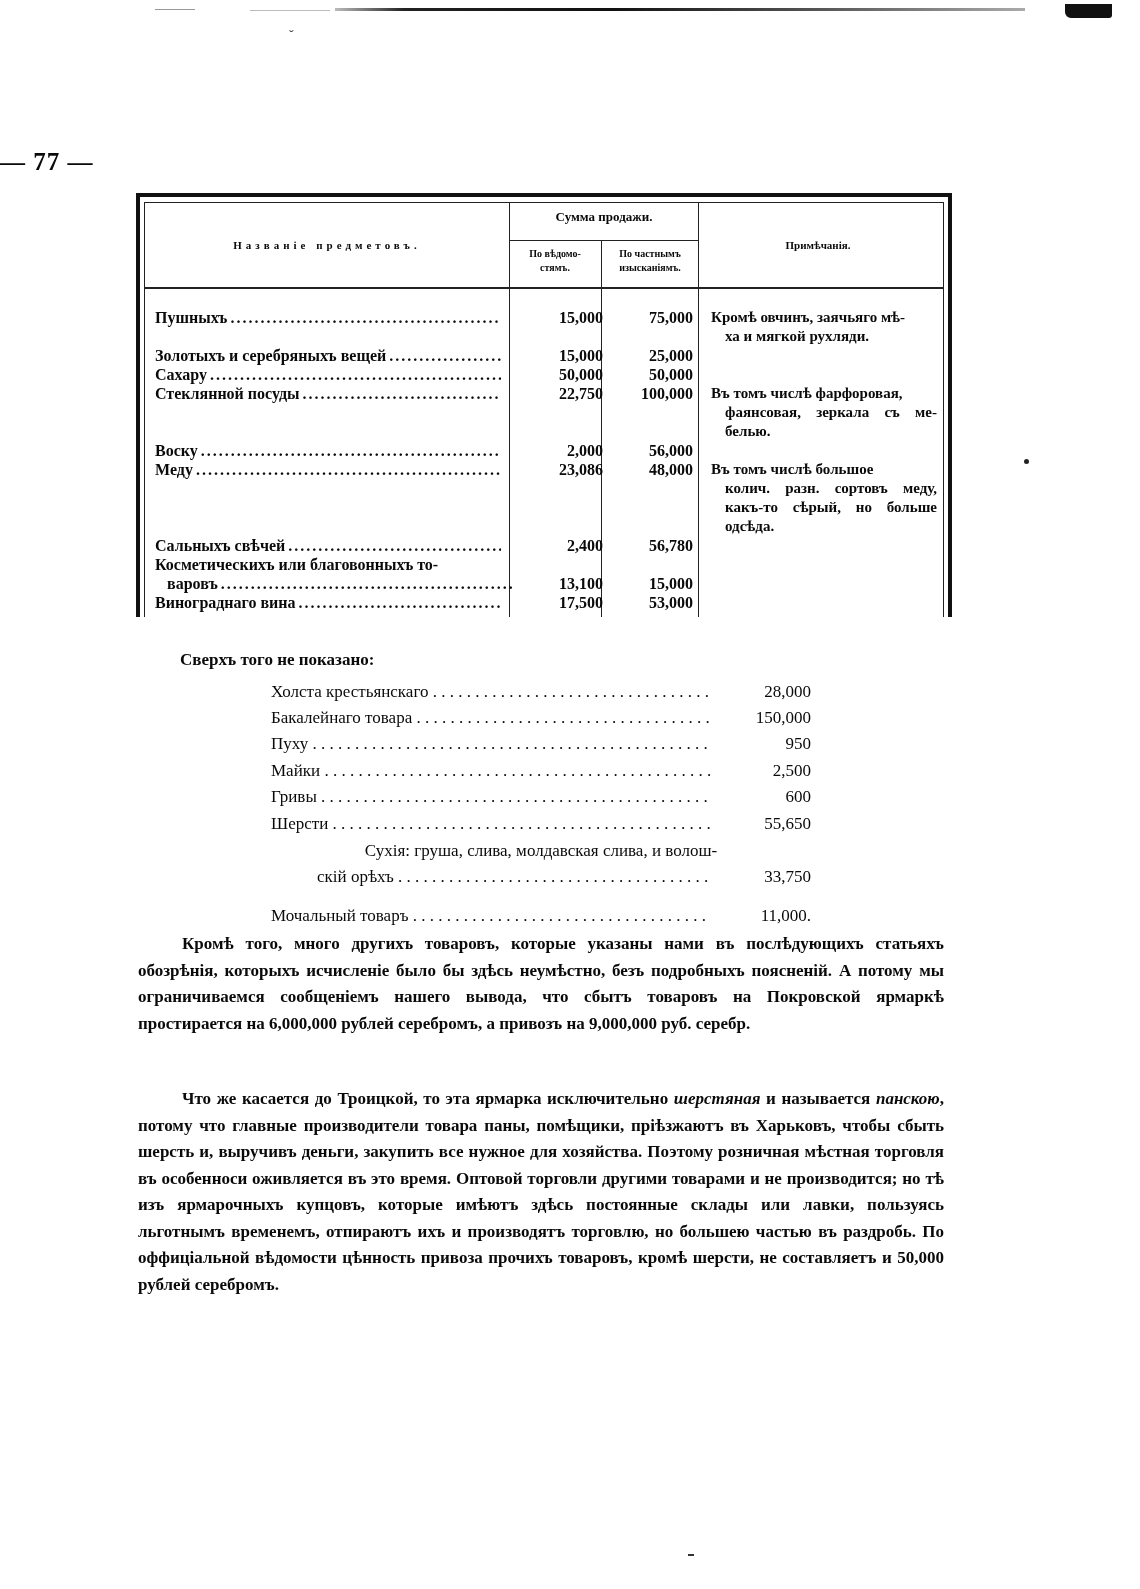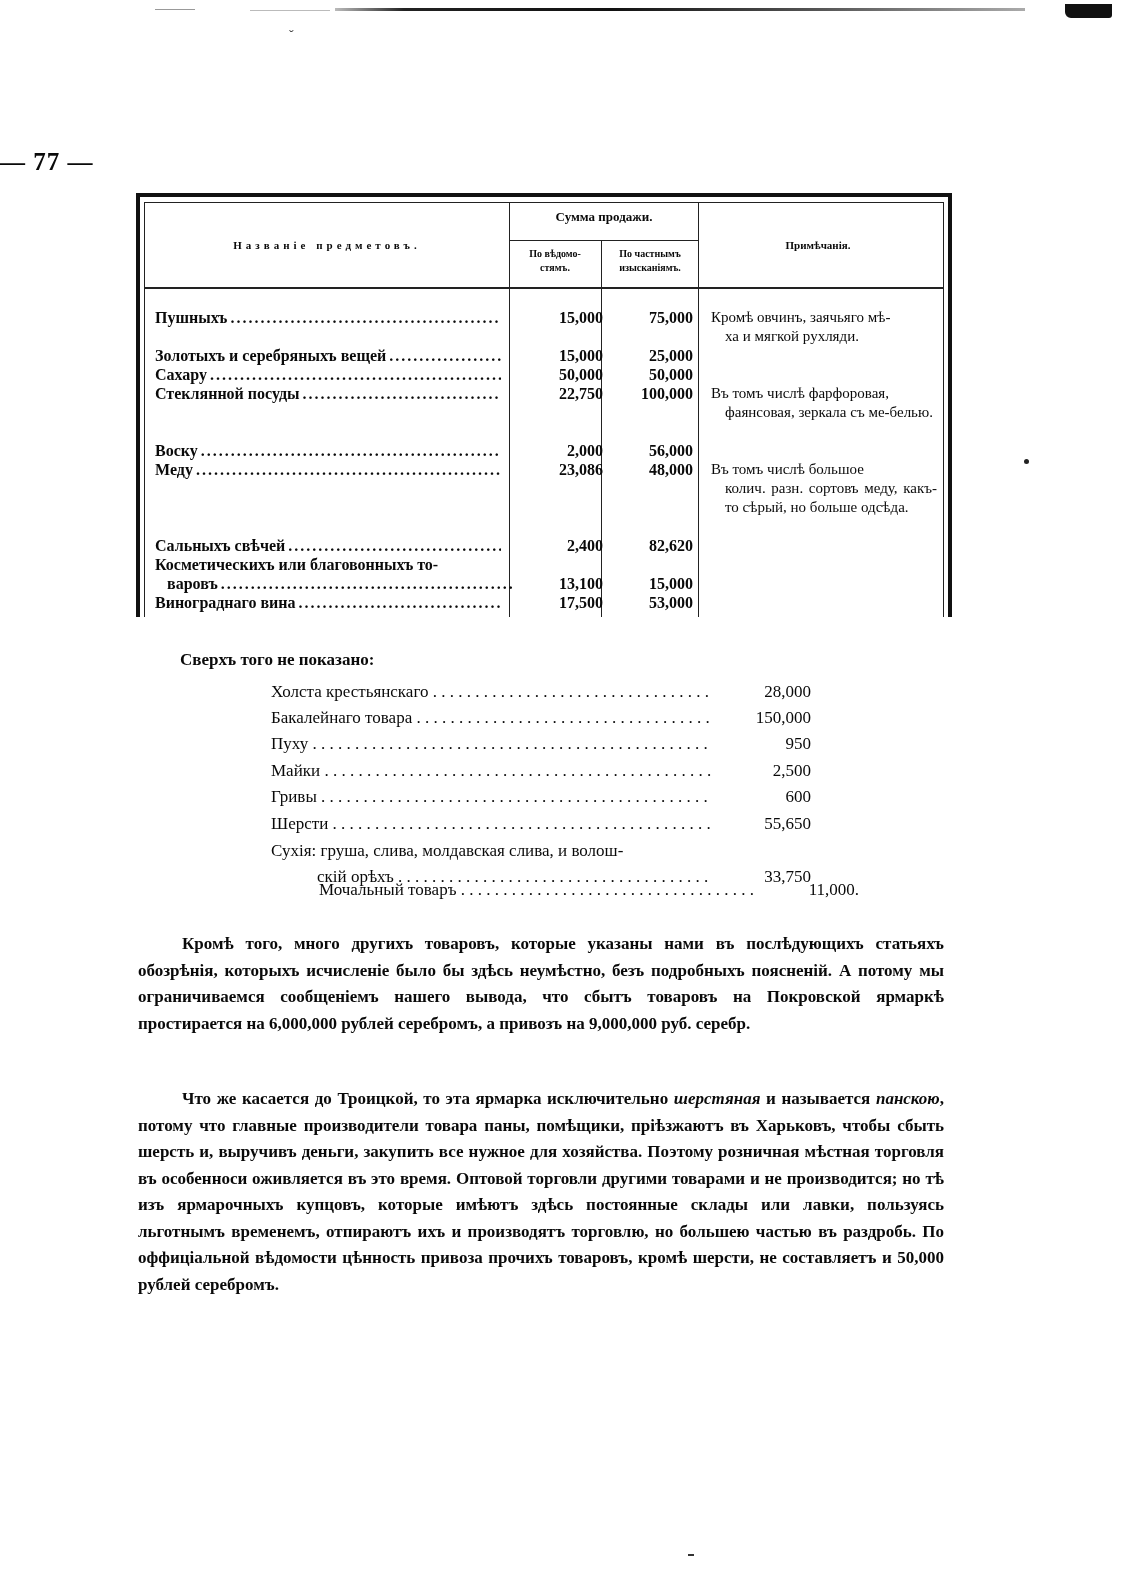--- a/index.html
+++ b/index.html
@@ -66,21 +66,21 @@
     content: " . . . . . . . . . . . . . . . . . . . . . . . . . . . . . . . . . . . . . . . . . . . . . . . . . . . .";
     letter-spacing: -1px;
   }
   .row .item.nodots::after { content: ""; }
   .row .v1 { position: absolute; left: 360px; width: 88px; text-align: right; }
   .row .v2 { position: absolute; left: 452px; width: 86px; text-align: right; }
   .row .indent { padding-left: 12px; }
 
   .note {
     position: absolute; left: 566px; width: 226px;
-    font-size: 15px; font-weight: normal; line-height: 19px; text-align: justify;
+    font-size: 15px; font-weight: bold; line-height: 19px; text-align: justify;
   }
   .note .ind { padding-left: 14px; display: block; }
 
   
   .extra-heading {
     position: absolute; top: 650px; left: 180px; font-size: 17px; font-weight: bold;
   }
   .extra-row {
     position: absolute; left: 271px; width: 540px; height: 26px;
     font-size: 17px; font-weight: normal; line-height: 26px;
@@ -162,21 +162,21 @@
       <span class="v2">56,000</span>
     </div>
     <div class="row" style="top:257px;">
       <span class="item">Меду</span>
       <span class="v1">23,086</span>
       <span class="v2">48,000</span>
     </div>
     <div class="row" style="top:333px;">
       <span class="item">Сальныхъ свѣчей</span>
       <span class="v1">2,400</span>
-      <span class="v2">82,620</span>
+      <span class="v2">56,780</span>
     </div>
     <div class="row" style="top:352px;">
       <span class="item nodots">Косметическихъ или благовонныхъ то-</span>
     </div>
     <div class="row" style="top:371px;">
       <span class="item indent">варовъ</span>
       <span class="v1">13,100</span>
       <span class="v2">15,000</span>
     </div>
     <div class="row" style="top:390px;">
@@ -220,26 +220,26 @@
 </div>
 <div class="extra-row" style="top:784px;">
   <span class="item">Гривы</span>
   <span class="val">600</span>
 </div>
 <div class="extra-row" style="top:811px;">
   <span class="item">Шерсти</span>
   <span class="val">55,650</span>
 </div>
 <div class="extra-row" style="top:838px;">
-  <span class="item nodots" style="width:540px;">Сухія: груша, слива, молдавская слива, и волош-</span>
+  <span class="item nodots" style="width:540px;text-align:center;">Сухія: груша, слива, молдавская слива, и волош-</span>
 </div>
 <div class="extra-row" style="top:864px;">
   <span class="item indent">скій орѣхъ</span>
   <span class="val">33,750</span>
 </div>
-<div class="extra-row" style="top:877px;margin-left:48px;">
+<div class="extra-row" style="top:903px;">
   <span class="item">Мочальный товаръ</span>
   <span class="val">11,000.</span>
 </div>
 
 <p class="para" style="top:931px; margin:0;">Кромѣ того, много другихъ товаровъ, которые указаны нами въ послѣдующихъ статьяхъ обозрѣнія, которыхъ исчисленіе было бы здѣсь неумѣстно, безъ подробныхъ поясненій. А потому мы ограничиваемся сообщеніемъ нашего вывода, что сбытъ товаровъ на Покровской ярмаркѣ простирается на 6,000,000 рублей серебромъ, а привозъ на 9,000,000 руб. серебр.</p>
 
 <p class="para" style="top:1086px; margin:0;"><span>Что же касается до Троицкой, то эта ярмарка исключительно </span><em>шерстяная</em><span> и называется </span><em>панскою</em><span>, потому что главные производители товара паны, помѣщики, пріѣзжаютъ въ Харьковъ, чтобы сбыть шерсть и, выручивъ деньги, закупить все нужное для хозяйства. Поэтому розничная мѣстная торговля въ особенноси оживляется въ это время. Оптовой торговли другими товарами и не производится; но тѣ изъ ярмарочныхъ купцовъ, которые имѣютъ здѣсь постоянные склады или лавки, пользуясь льготнымъ временемъ, отпираютъ ихъ и производятъ торговлю, но большею частью въ раздробь. По оффиціальной вѣдомости цѣнность привоза прочихъ товаровъ, кромѣ шерсти, не составляетъ и 50,000 рублей серебромъ.</span></p>
 
 </body></html>

